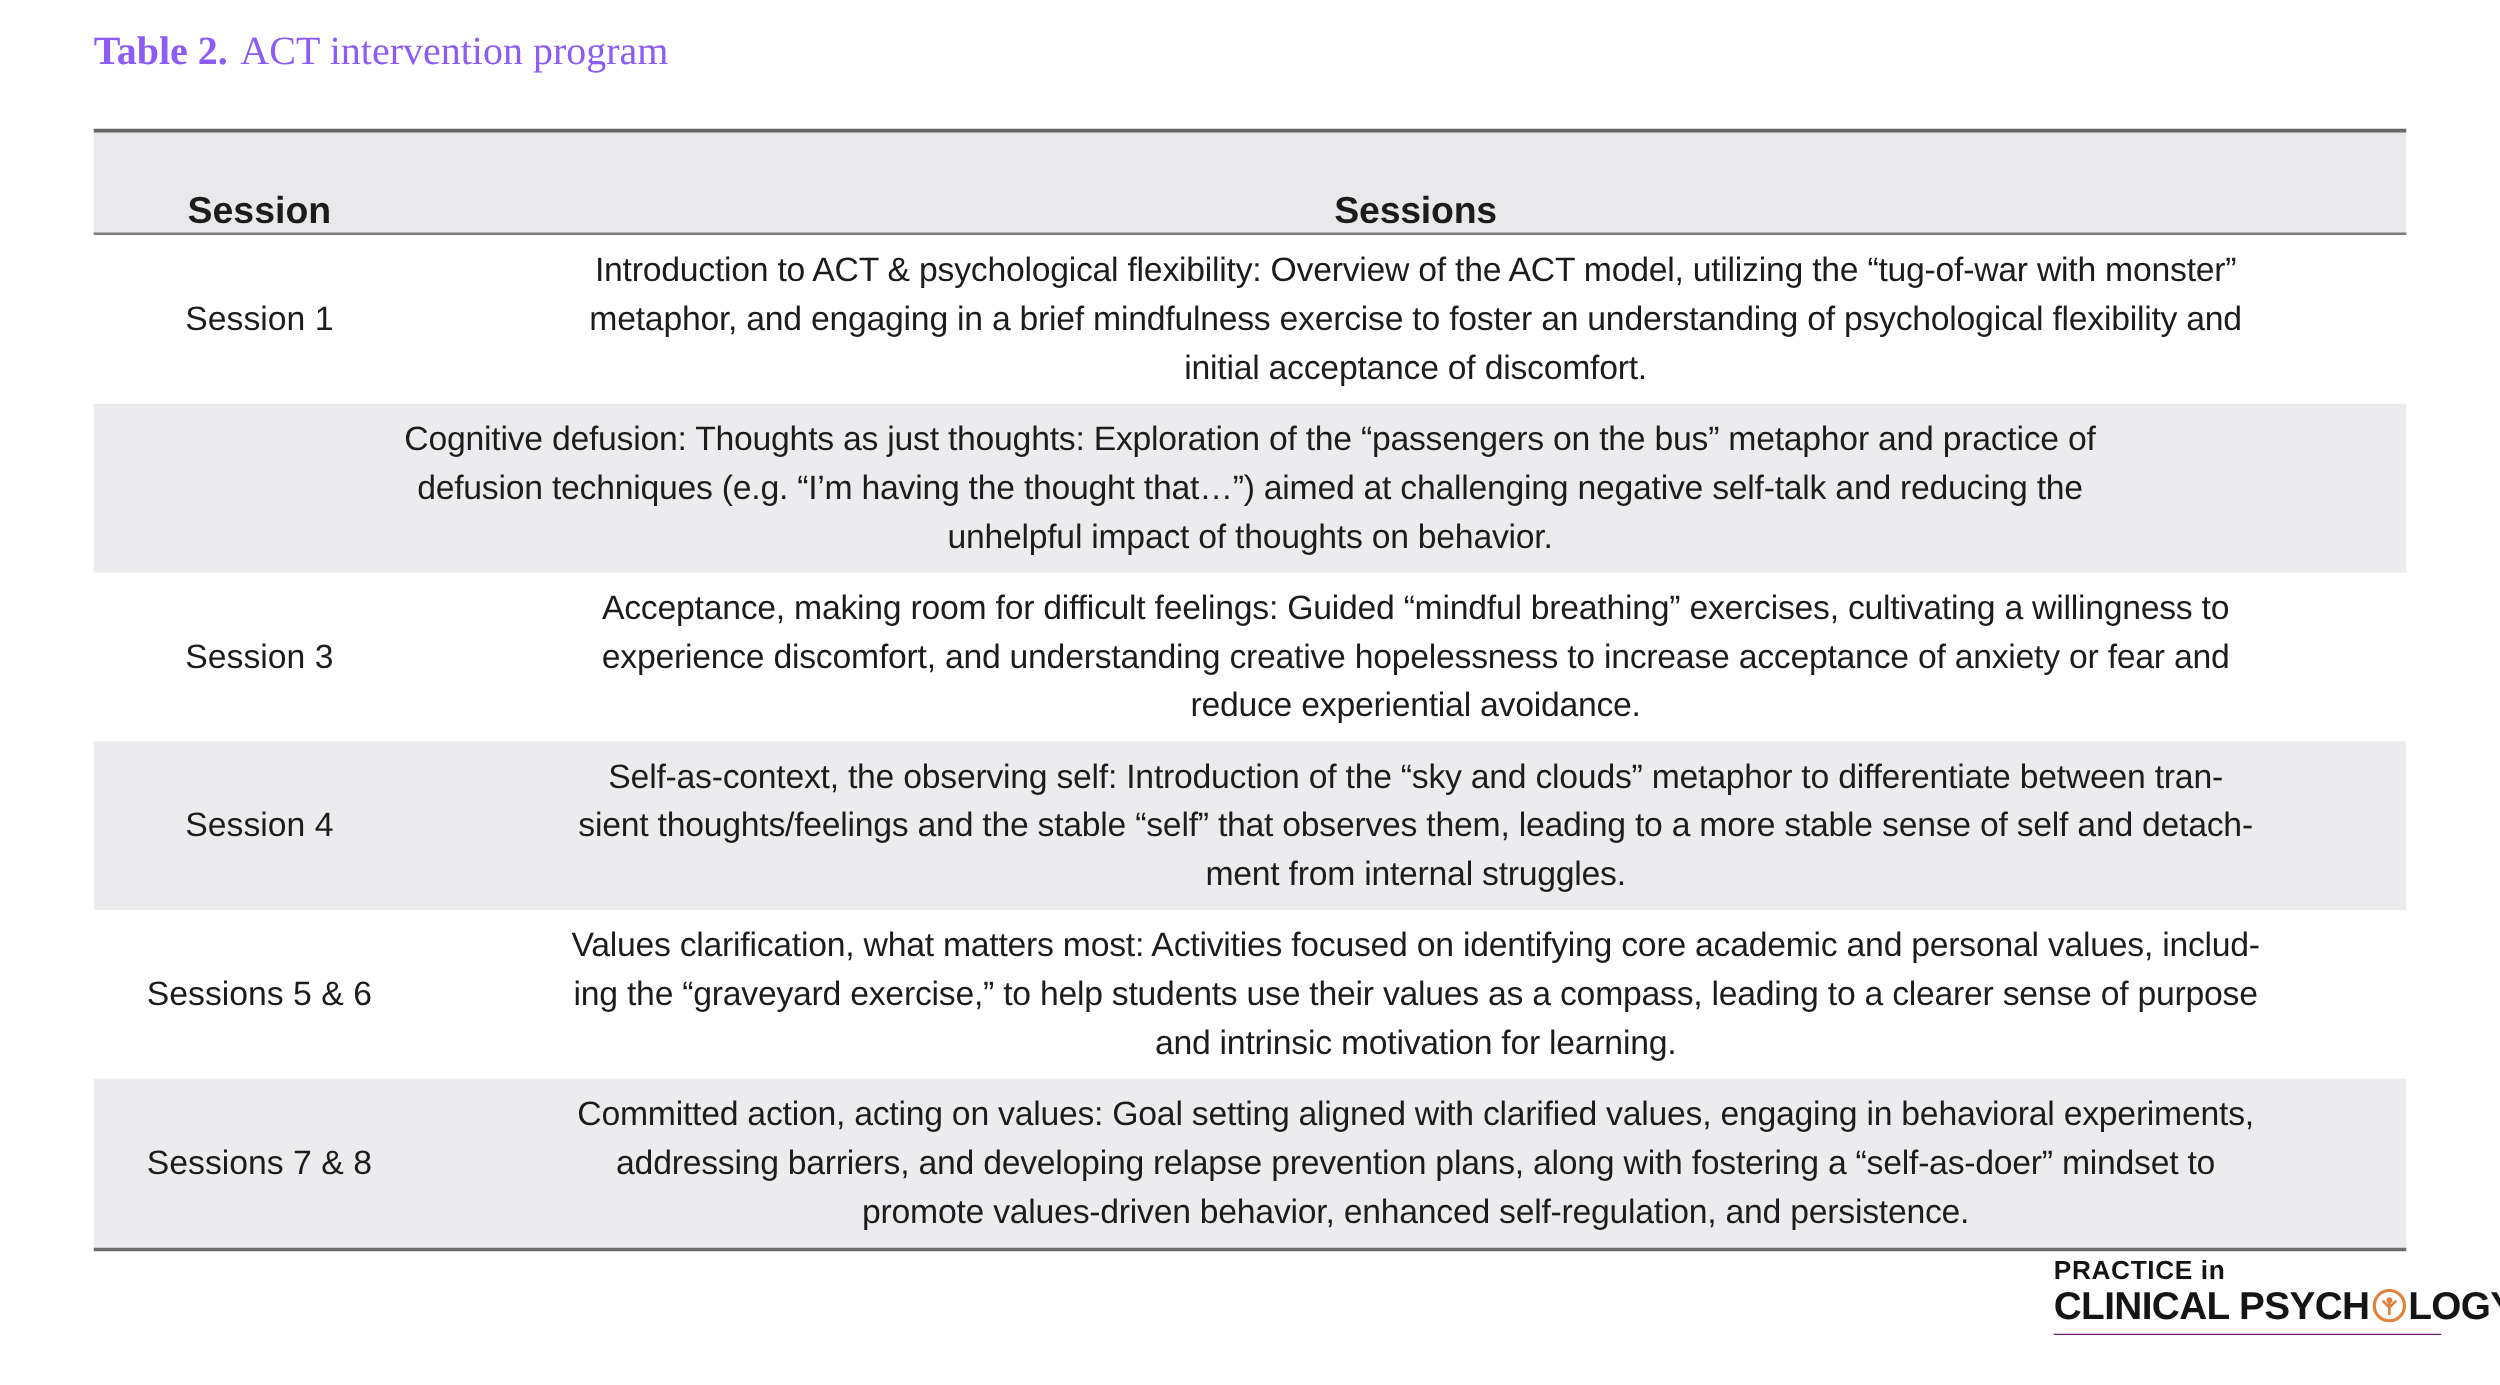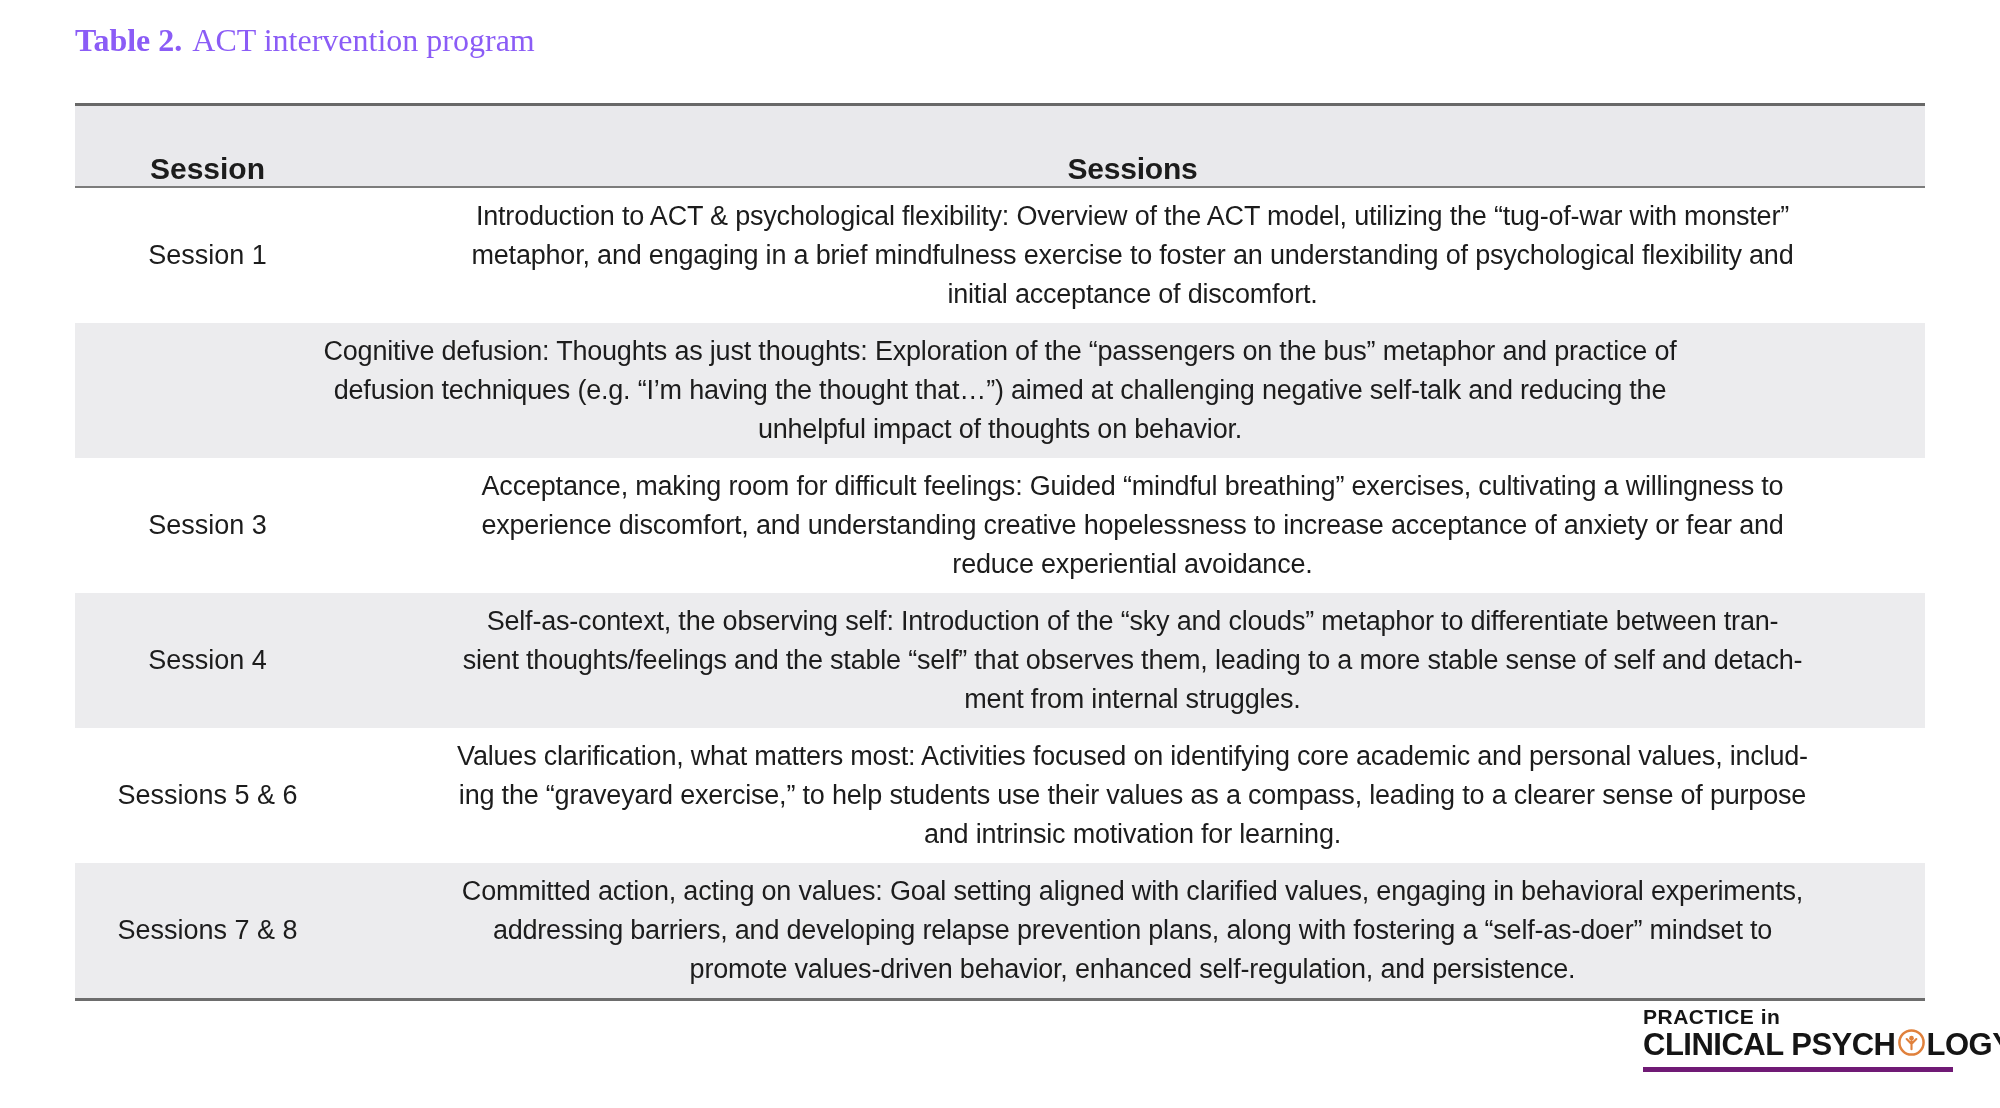--- a/index.html
+++ b/index.html
@@ -32,26 +32,26 @@
   }
   .cell-content{
     flex:1;display:flex;align-items:center;justify-content:center;
     text-align:center;white-space:pre-line;line-height:39px;
     padding:0 8px;letter-spacing:-0.2px;
   }
   .thead .cell-session,.thead .cell-content{line-height:normal;white-space:normal;margin-top:46px;}
 
   .journal-logo{
     position:absolute;left:1643px;top:1006px;width:310px;
-    border-bottom:5px solid #701a75;padding-bottom:6px;
+    border-bottom:1px solid #701a75;padding-bottom:6px;
   }
   .logo-top{font-weight:700;font-size:21px;color:#151515;letter-spacing:0.5px;line-height:22px;}
   .logo-bottom{
     font-weight:700;font-size:31px;color:#151515;letter-spacing:-0.5px;line-height:33px;
-    display:flex;white-space:nowrap;
+    display:flex;align-items:center;white-space:nowrap;
   }
   .psy-icon{display:inline-block;width:29px;height:29px;margin:0 1px;}
 </style>
 </head>
 <body>
 
 <div class="title">
   <span class="t-label">Table 2.</span><span class="t-text">ACT intervention program</span>
 </div>
 

